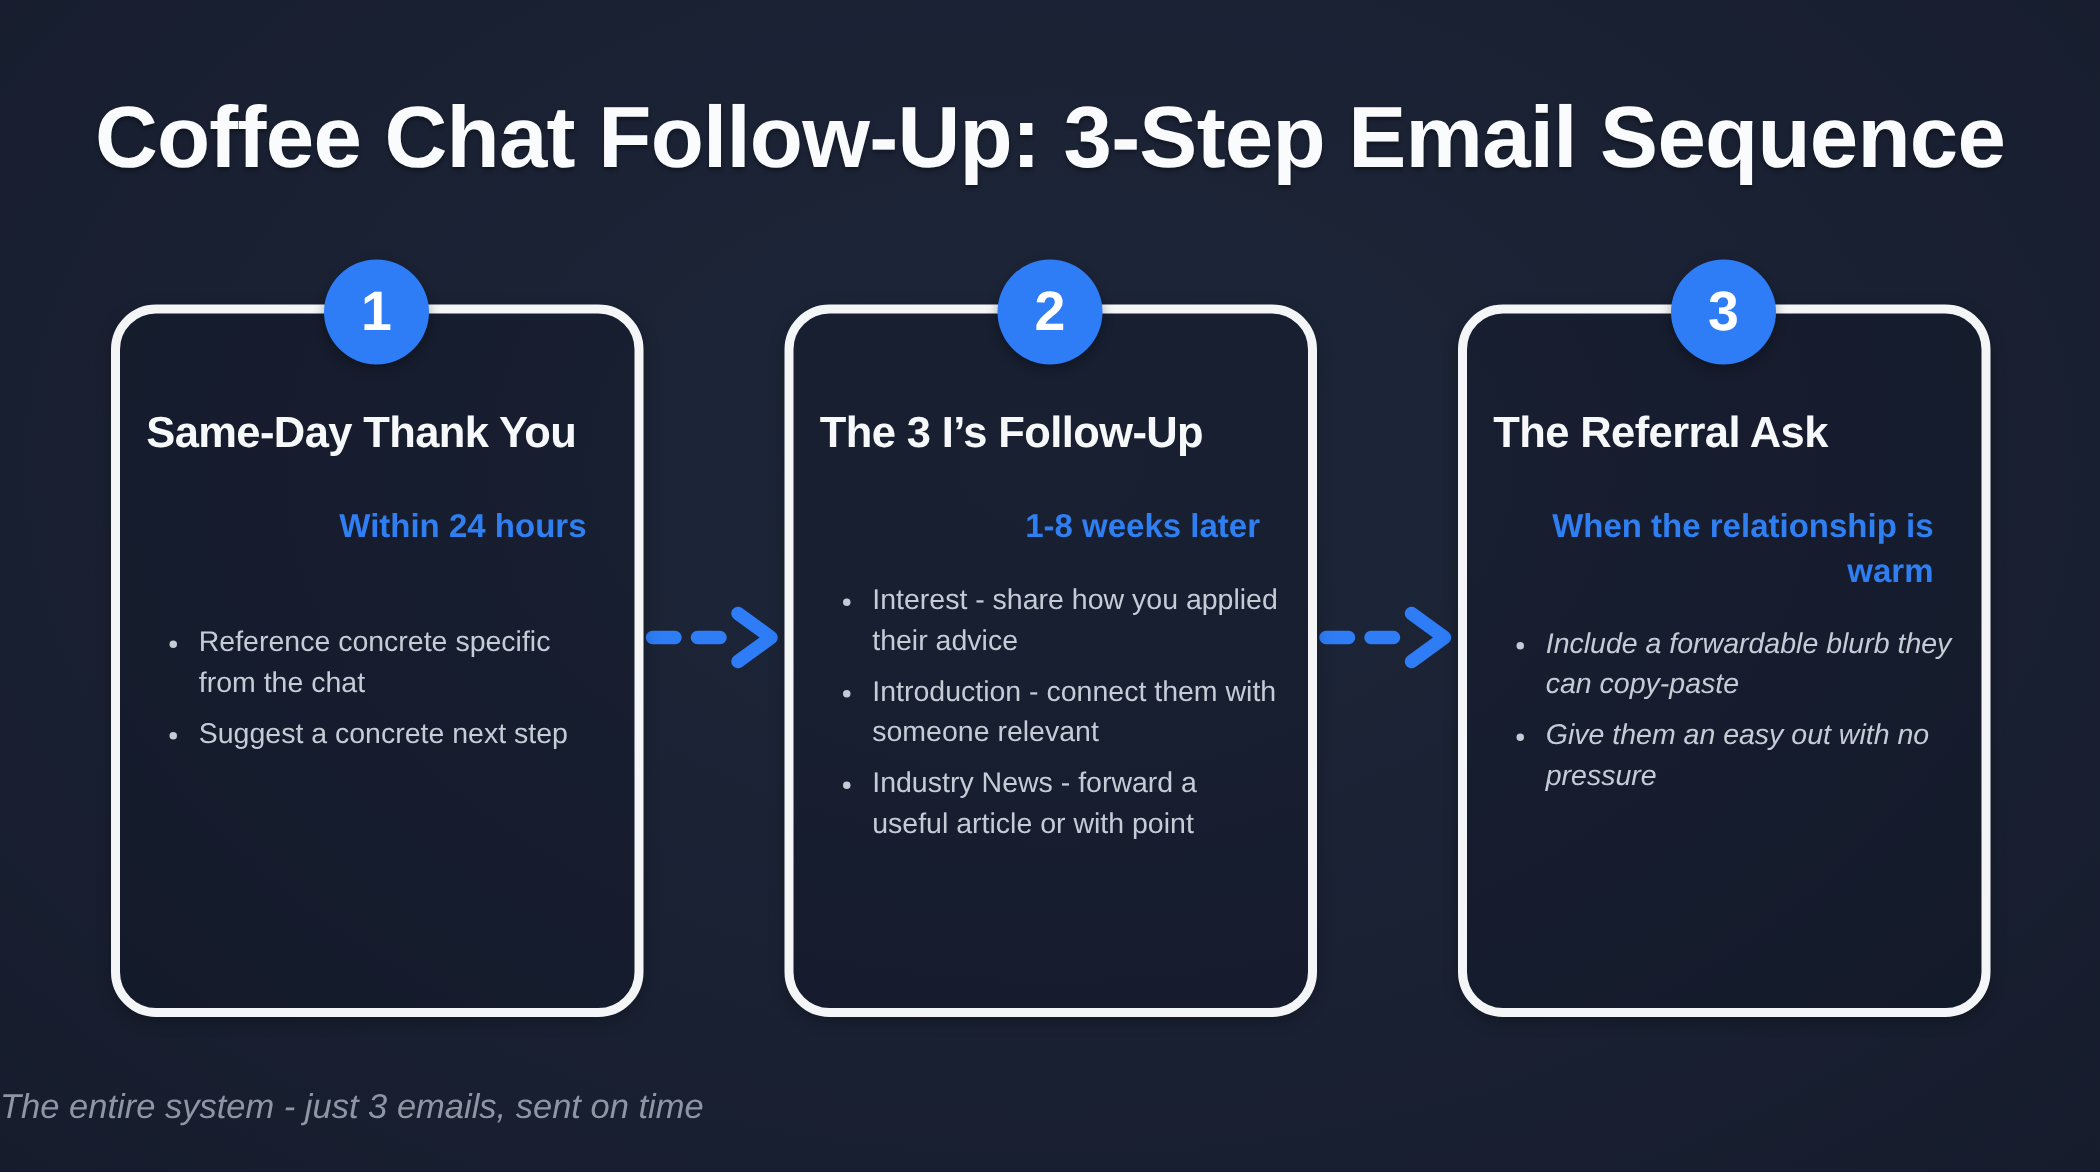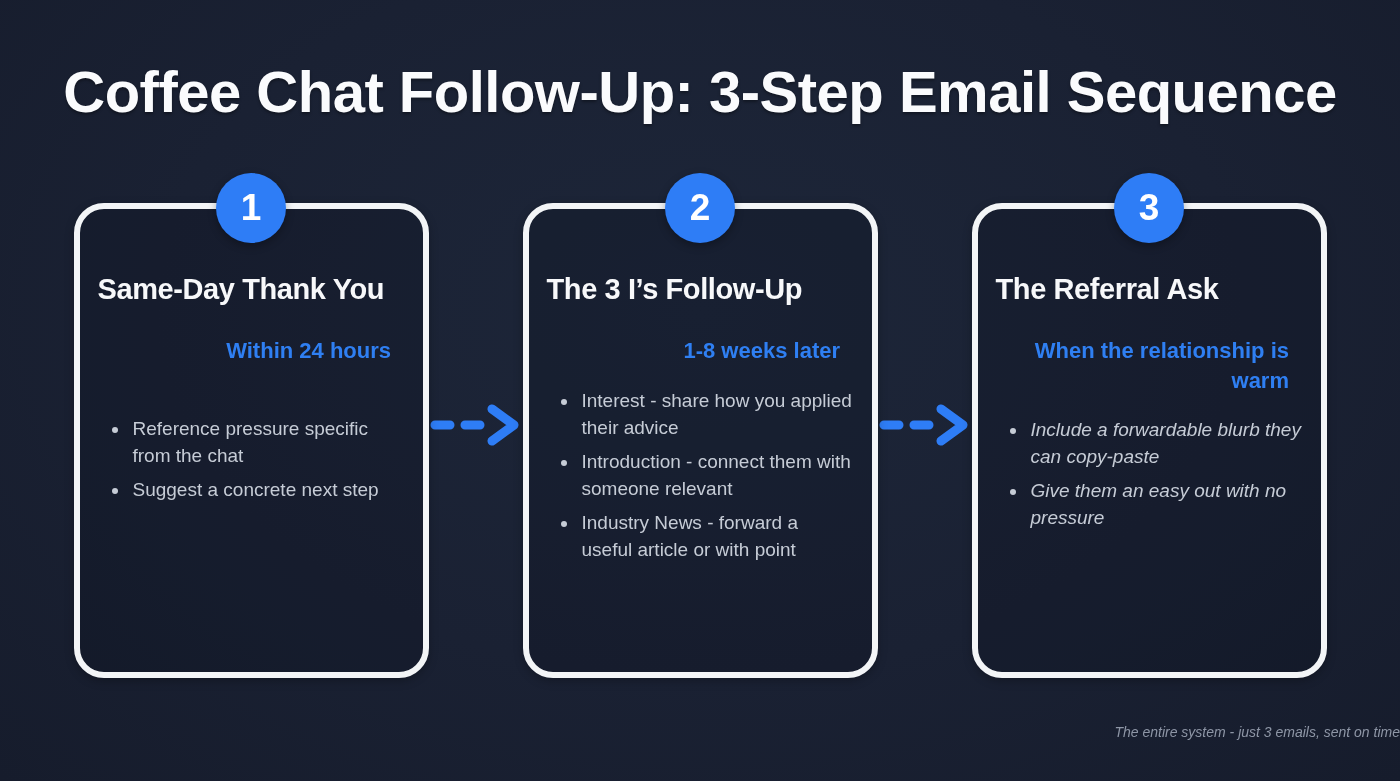--- a/index.html
+++ b/index.html
@@ -46,40 +46,40 @@
   ul.bullets li { margin-bottom: 7px; padding-left: 3px; }
   .card-1 ul.bullets { margin-top: 50px; }
   .card-2 ul.bullets { margin-top: 22px; }
   .card-3 ul.bullets { margin-top: 22px; font-style: italic; }
   .arrow {
     width: 94px; flex-shrink: 0; display: flex; justify-content: center;
     margin-top: 200px;
   }
   .footer {
     position: absolute; top: 724px; left: 0; width: 100%; margin: 0;
-    text-align: right; color: #8e96a6; font-size: 14px; font-style: italic;
+    text-align: left; color: #8e96a6; font-size: 23px; font-style: italic;
   }
 </style>
 </head>
 <body>
 
 <div class="page">
 
   <h1 class="title">Coffee Chat Follow-Up: 3-Step Email Sequence</h1>
 
   <div class="cards-row">
 
     <div class="card card-1">
       <div class="step-circle">
         <span>1</span>
       </div>
       <h2 class="card-title">Same-Day Thank You</h2>
       <p class="card-timing">Within 24 hours</p>
       <ul class="bullets">
-          <li>Reference pressure specific from the chat</li>
+          <li>Reference concrete specific from the chat</li>
           <li>Suggest a concrete next step</li>
         </ul>
     </div>
 
     <div class="arrow">
       <svg width="94" height="44" viewBox="0 0 94 44">
         <line x1="6" y1="22" x2="60" y2="22" stroke="#2e7df6" stroke-width="9" stroke-linecap="round" stroke-dasharray="15 15"></line>
         <path d="M63 6 L85 22 L63 38" fill="none" stroke="#2e7df6" stroke-width="9" stroke-linecap="round" stroke-linejoin="round"></path>
       </svg>
     </div>

